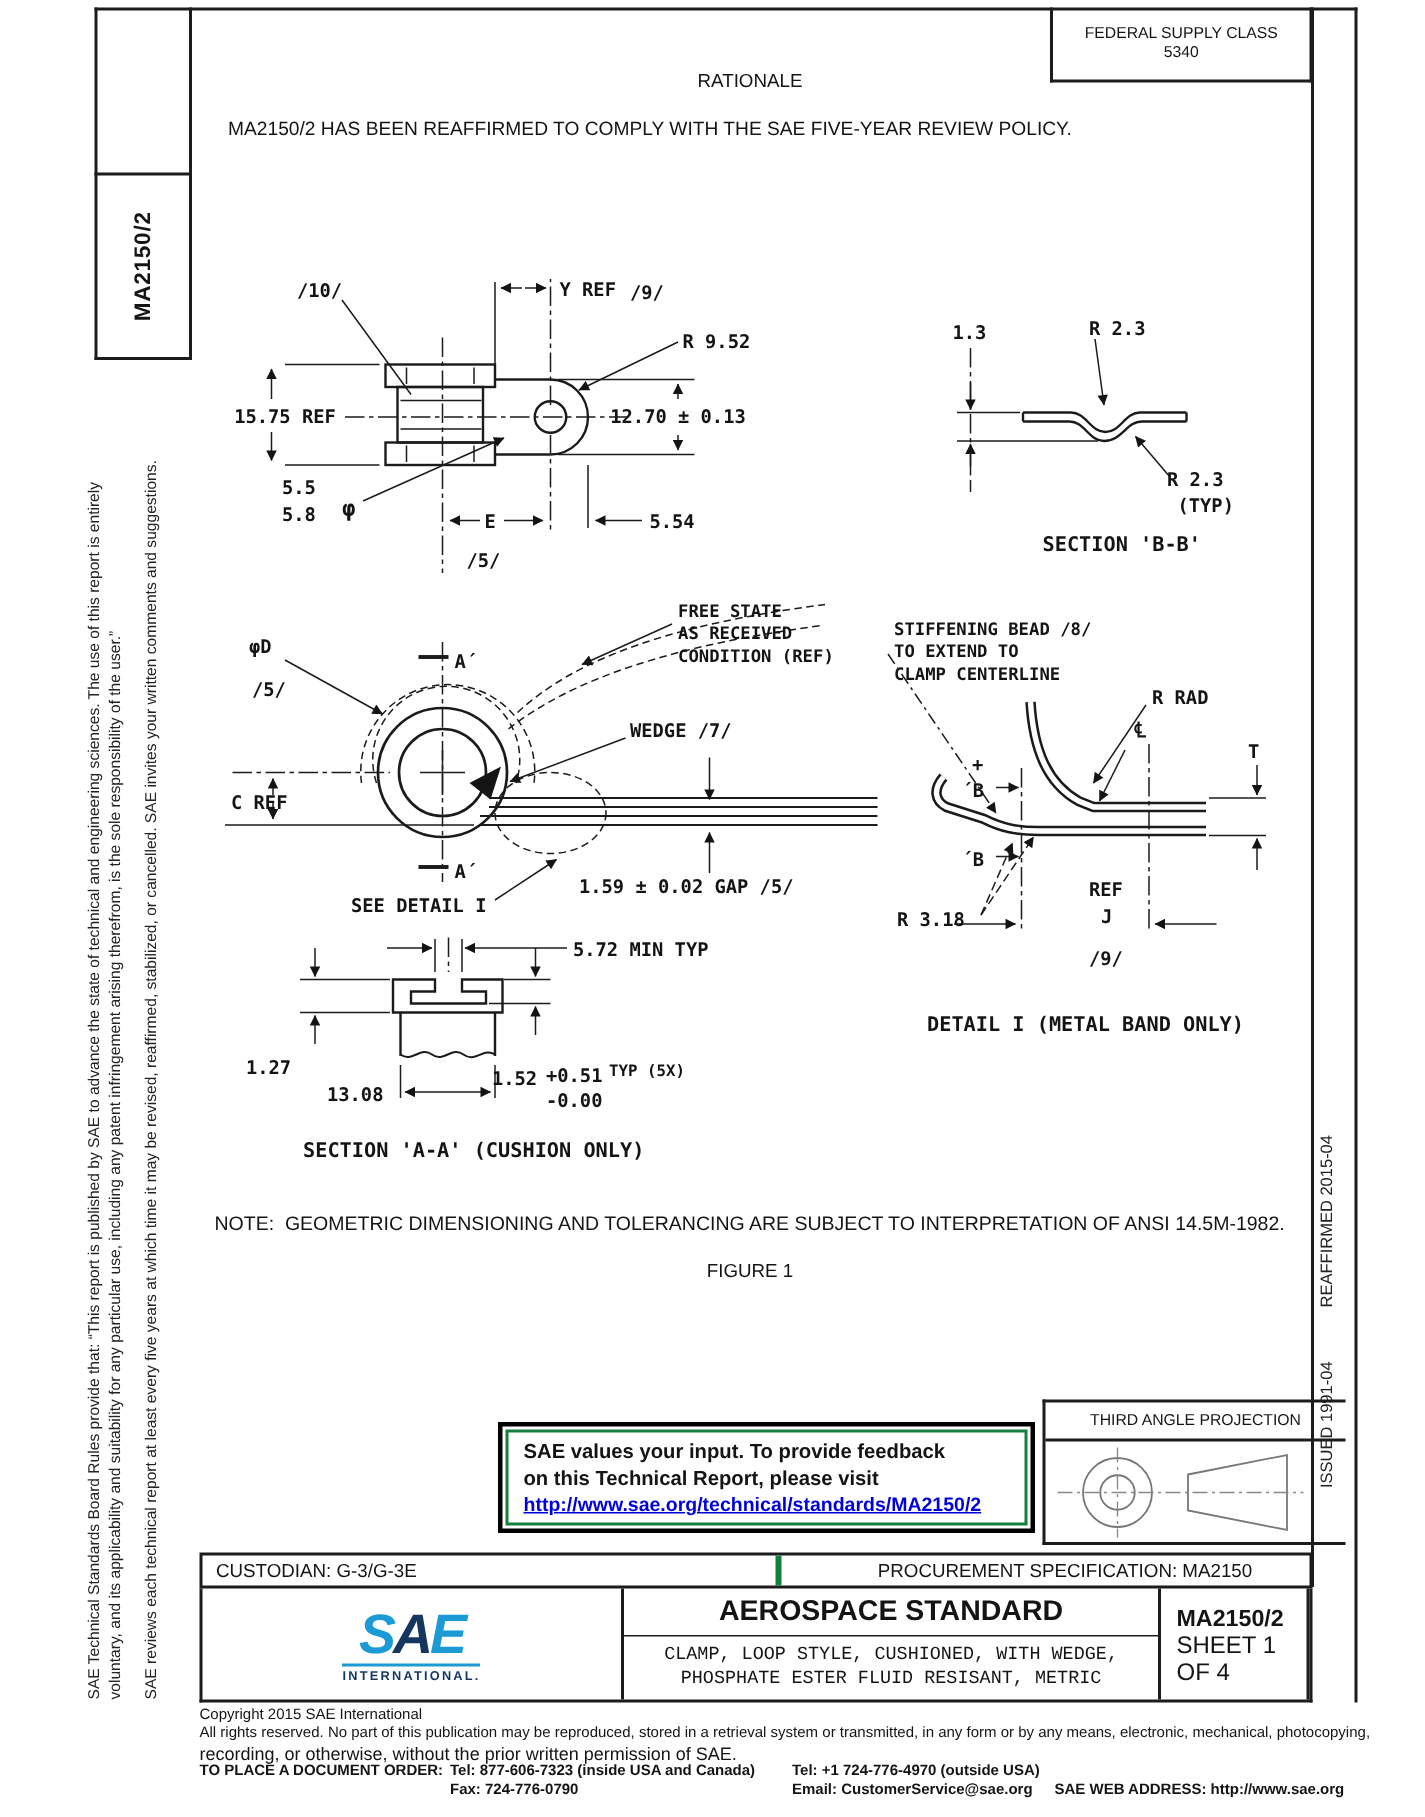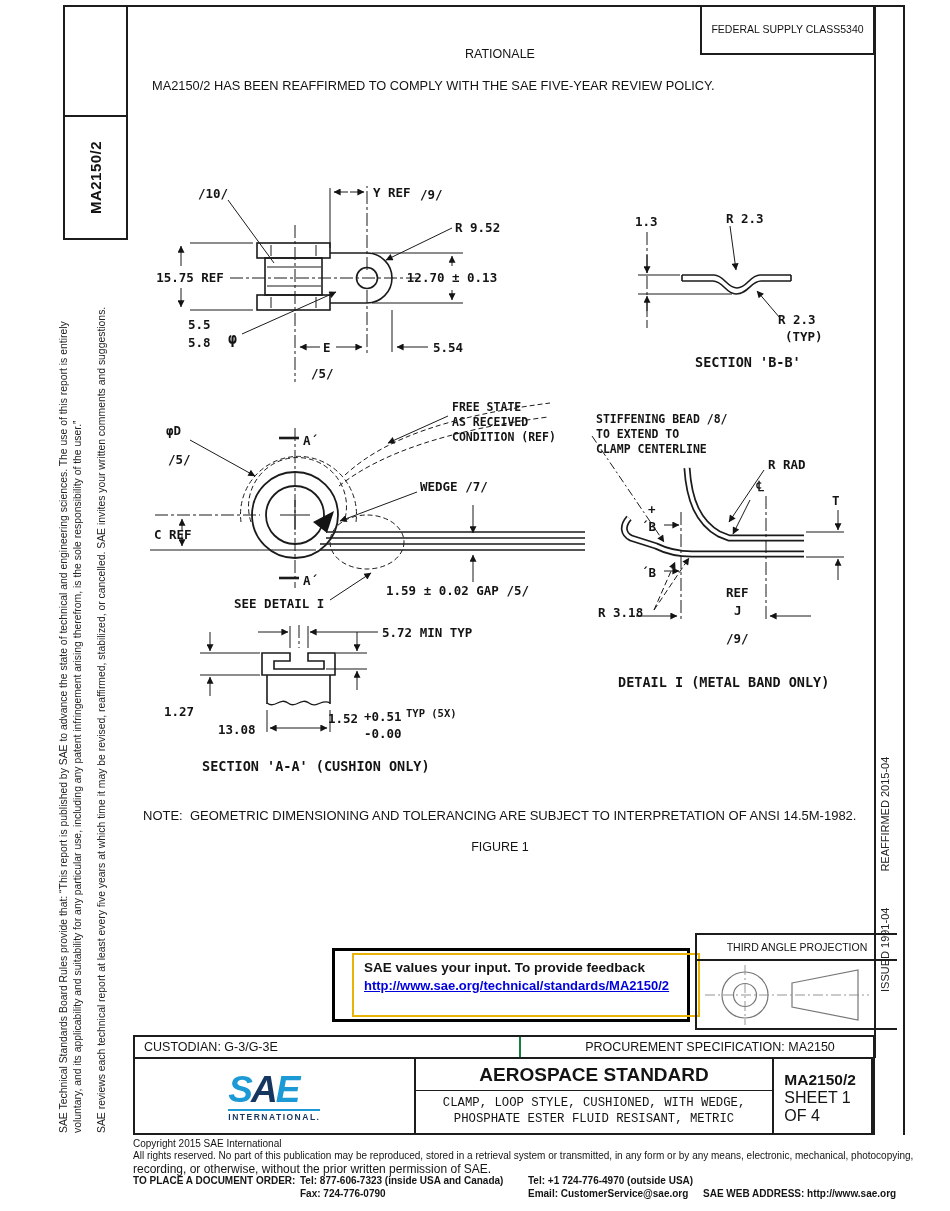--- a/index.html
+++ b/index.html
@@ -19,21 +19,21 @@
 
 <div class="line" style="left:63px;top:5px;width:842px;height:2px"></div>
 <div class="line" style="left:63px;top:5px;width:2px;height:235px"></div>
 <div class="line" style="left:126px;top:5px;width:2px;height:235px"></div>
 <div class="line" style="left:63px;top:115px;width:65px;height:2px"></div>
 <div class="line" style="left:63px;top:238px;width:65px;height:2px"></div>
 <div class="line" style="left:874px;top:5px;width:2px;height:1053px"></div>
 <div class="line" style="left:903px;top:5px;width:2px;height:1130px"></div>
 
 <div class="abs" style="left:700px;top:5px;width:175px;height:50px;border:2px solid #1c1c1c;border-top:none;
-            display:flex;flex-direction:row;align-items:center;justify-content:center;font-size:10.5px;line-height:13px;">
+            display:flex;flex-direction:column;align-items:center;justify-content:center;font-size:10.5px;line-height:13px;">
   <div>FEDERAL SUPPLY CLASS</div>
   <div>5340</div>
 </div>
 
 <div class="abs" style="left:65px;top:117px;width:61px;height:121px;display:flex;align-items:center;justify-content:center;">
   <span style="transform:rotate(-90deg);font-weight:bold;font-size:15px;letter-spacing:.5px;white-space:nowrap;">MA2150/2</span>
 </div>
 
 <div class="vtext smallleg" style="left:57px;top:1133px;width:895px;">
   <div>SAE Technical Standards Board Rules provide that: “This report is published by SAE to advance the state of technical and engineering sciences. The use of this report is entirely</div>
@@ -253,49 +253,50 @@
     <text x="276" y="547" style="font-size:10.5px">TYP (5X)</text>
     <text x="234" y="568">-0.00</text>
     <text x="72" y="601" class="cap">SECTION 'A-A' (CUSHION ONLY)</text>
   </g>
 </svg>
 
 <div class="abs" style="left:143px;top:808px;width:730px;font-size:13px;white-space:pre-wrap;">NOTE:  GEOMETRIC DIMENSIONING AND TOLERANCING ARE SUBJECT TO INTERPRETATION OF ANSI 14.5M-1982.</div>
 <div class="abs" style="left:130px;top:840px;width:740px;text-align:center;font-size:12.5px;">FIGURE 1</div>
 
 <div class="abs" style="left:332px;top:948px;width:358px;height:74px;border:3px solid #000;padding:2px;">
-  <div style="border:2px solid #eab308;width:100%;height:100%;padding:4px 10px;font-size:13.5px;font-weight:bold;line-height:1.3;margin-left:15px;">
+  <div style="border:2px solid #15803d;width:100%;height:100%;padding:4px 10px;font-size:13.5px;font-weight:bold;line-height:1.3;">
     <div>SAE values your input. To provide feedback</div>
+    <div>on this Technical Report, please visit</div>
     <a href="#" class="doclink" style="font-size:13px;">http://www.sae.org/technical/standards/MA2150/2</a>
   </div>
 </div>
 
 <div class="abs" style="left:695px;top:933px;width:202px;height:97px;border:2px solid #1c1c1c;border-right:none;">
   <div style="height:26px;border-bottom:2px solid #1c1c1c;display:flex;align-items:center;justify-content:center;font-size:10.5px;">THIRD ANGLE PROJECTION</div>
   <svg width="176" height="67" viewBox="0 0 176 67">
     <g stroke="#777" fill="none" stroke-width="1.2">
       <circle cx="48" cy="34" r="23"></circle>
         <circle cx="48" cy="34" r="11.5"></circle>
       <polygon points="95,22 161,9 161,59 95,46"></polygon>
     </g>
     <g stroke="#888" stroke-width="0.9" stroke-dasharray="10 3 2 3">
       <line x1="8" y1="34" x2="172" y2="34"></line>
         <line x1="48" y1="4" x2="48" y2="64"></line>
     </g>
   </svg>
 </div>
 
 <div class="abs" style="left:133px;top:1035px;width:742px;height:24px;border:2px solid #1c1c1c;display:flex;font-size:12.5px;">
-  <div style="width:386px;border-right:2px solid #15803d;display:flex;align-items:center;padding-left:9px;">CUSTODIAN: G-3/G-3E</div>
+  <div style="width:386px;border-right:4px solid #15803d;display:flex;align-items:center;padding-left:9px;">CUSTODIAN: G-3/G-3E</div>
   <div style="flex:1;display:flex;align-items:center;justify-content:center;padding-left:26px;">PROCUREMENT SPECIFICATION: MA2150</div>
 </div>
 
 <div class="abs" style="left:133px;top:1059px;width:742px;height:76px;border:2.5px solid #1c1c1c;border-top:none;display:flex;">
   <div style="width:285px;display:flex;align-items:center;justify-content:center;border-right:2px solid #1c1c1c;">
-    <div style="text-align:left;line-height:1;">
+    <div style="text-align:center;line-height:1;">
       <div style="font-weight:bold;font-style:italic;font-size:37px;letter-spacing:-2px;font-family:'Liberation Sans',sans-serif;">
         <span style="color:#1c9ad6">S</span><span style="color:#15365f">A</span><span style="color:#1c9ad6">E</span>
       </div>
       <div style="color:#15365f;font-weight:bold;font-size:8.5px;letter-spacing:1.5px;border-top:2px solid #1c9ad6;padding-top:2px;margin-top:1px;">INTERNATIONAL.</div>
     </div>
   </div>
   <div style="width:364px;border-right:2px solid #1c1c1c;display:flex;flex-direction:column;">
     <div style="height:32px;display:flex;align-items:center;justify-content:center;font-weight:bold;font-size:19px;border-bottom:1.5px solid #1c1c1c;">AEROSPACE STANDARD</div>
     <div style="flex:1;display:flex;flex-direction:column;align-items:center;justify-content:center;font-size:12.3px;line-height:1.3;font-family:Liberation Mono, monospace;">
       <div>CLAMP, LOOP STYLE, CUSHIONED, WITH WEDGE,</div>

